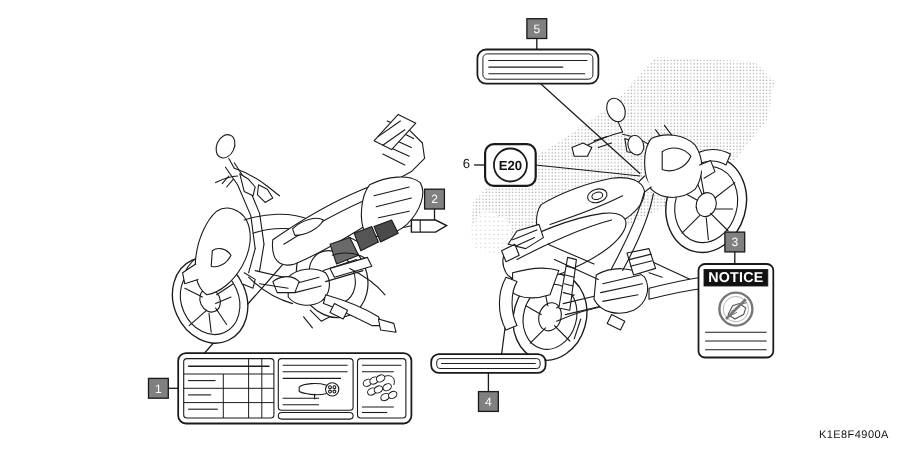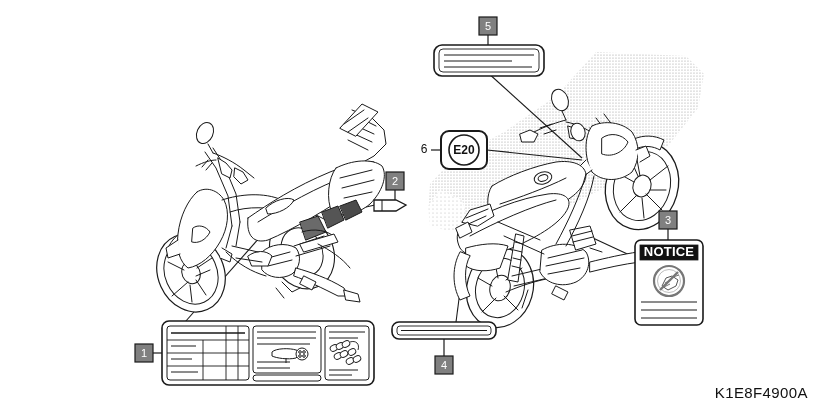--- a/index.html
+++ b/index.html
@@ -6,21 +6,21 @@
   body{
     width:822px;height:411px;overflow:hidden;
     font-family:"Liberation Sans", sans-serif;
     position:relative;
   }
   #stage{position:absolute;left:0;top:0;width:822px;height:411px;}
   svg{display:block;}
   .ln{fill:none;stroke:#1a1a1a;}
   .partno{
     position:absolute;right:14px;bottom:10px;
-    font-size:15px;letter-spacing:.4px;color:#111;
+    font-size:10px;letter-spacing:.4px;color:#111;
     font-family:"Liberation Sans", sans-serif;
     white-space:nowrap;
   }
   .cnum{
     font-family:"Liberation Sans", sans-serif;
     font-size:11px;fill:#ffffff;text-anchor:middle;
     dominant-baseline:middle;
   }
   .cnum-plain{
     font-family:"Liberation Sans", sans-serif;

